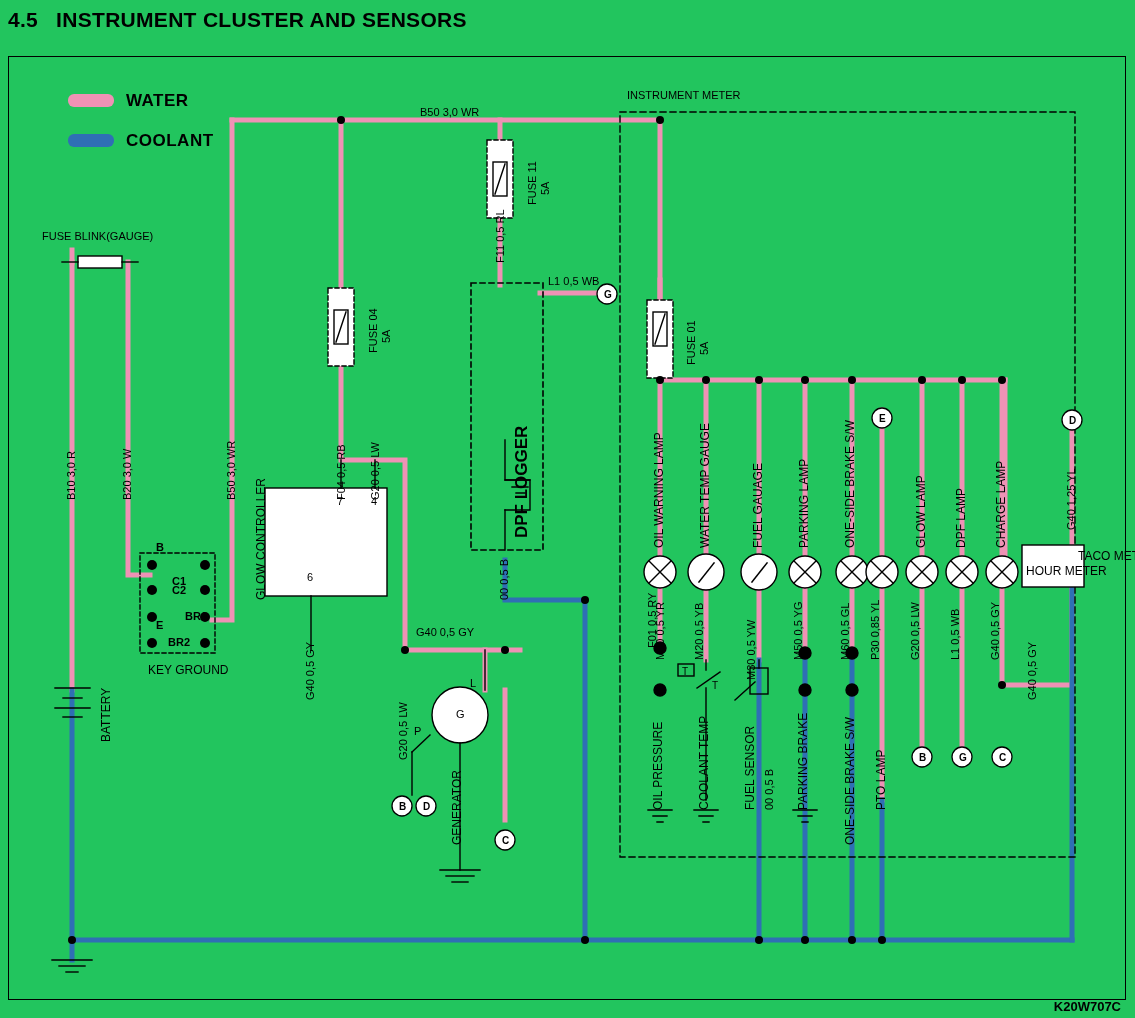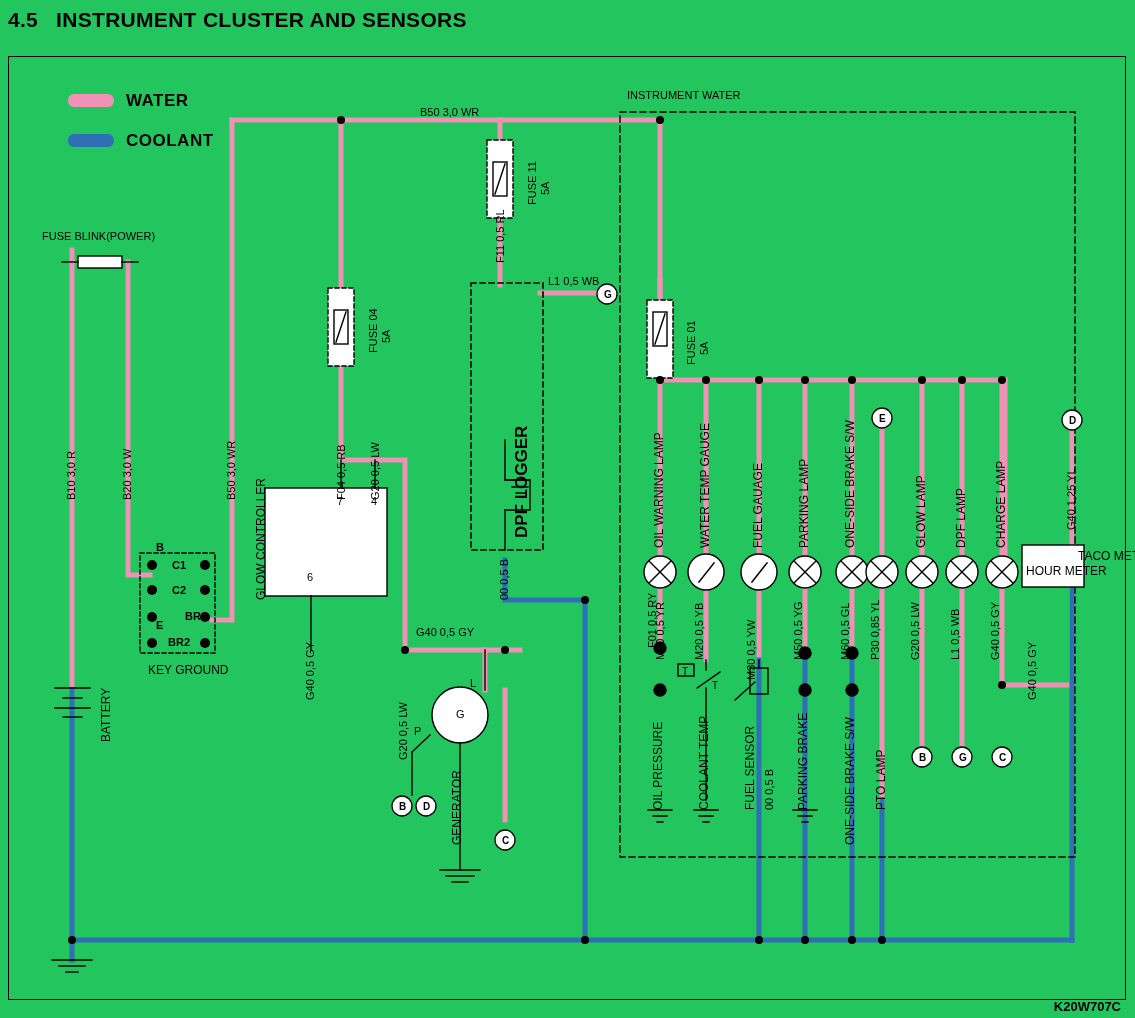--- a/index.html
+++ b/index.html
@@ -296,22 +296,22 @@
 
       <rect x="68" y="94" width="46" height="13" rx="6" fill="#ef92b5"></rect>
       <rect x="68" y="134" width="46" height="13" rx="6" fill="#2f6fb5"></rect>
     </g>
   </svg>
 
   <div class="legend-text" style="left:126px; top:91px;">WATER</div>
   <div class="legend-text" style="left:126px; top:131px;">COOLANT</div>
 
   <div class="lbl" style="left:420px; top:107px;">B50 3,0 WR</div>
-  <div class="lbl" style="left:627px; top:90px;">INSTRUMENT WATER</div>
-  <div class="lbl" style="left:42px; top:231px;">FUSE BLINK(POWER)</div>
+  <div class="lbl" style="left:627px; top:90px;">INSTRUMENT METER</div>
+  <div class="lbl" style="left:42px; top:231px;">FUSE BLINK(GAUGE)</div>
 
   <div class="lbl vert" style="left:527px; top:205px;">FUSE 11</div>
   <div class="lbl vert" style="left:540px; top:195px;">5A</div>
   <div class="lbl vert" style="left:368px; top:353px;">FUSE 04</div>
   <div class="lbl vert" style="left:381px; top:343px;">5A</div>
   <div class="lbl vert" style="left:686px; top:365px;">FUSE 01</div>
   <div class="lbl vert" style="left:699px; top:355px;">5A</div>
 
   <div class="lbl vert" style="left:66px; top:500px;">B10 3,0 R</div>
   <div class="lbl vert" style="left:122px; top:500px;">B20 3,0 W</div>
@@ -325,21 +325,21 @@
   <div class="lbl vert" style="left:398px; top:760px;">G20 0,5 LW</div>
   <div class="lbl" style="left:416px; top:627px;">G40 0,5 GY</div>
 
   <div class="lbl vert" style="left:101px; top:742px; font-size:12px;">BATTERY</div>
   <div class="lbl vert" style="left:256px; top:600px; font-size:12px;">GLOW CONTROLLER</div>
   <div class="lbl" style="left:148px; top:665px; font-size:12px;">KEY GROUND</div>
   <div class="lbl vert" style="left:452px; top:845px; font-size:12px;">GENERATOR</div>
   <div class="lbl vert" style="left:516px; top:538px; font-size:17px; font-weight:bold;">DPF LOGGER</div>
 
   <div class="lbl b" style="left:156px; top:542px;">B</div>
-  <div class="lbl b" style="left:172px; top:560px;">C1</div>
+  <div class="lbl b" style="left:172px; top:576px;">C1</div>
   <div class="lbl b" style="left:172px; top:585px;">C2</div>
   <div class="lbl b" style="left:185px; top:611px;">BR1</div>
   <div class="lbl b" style="left:168px; top:637px;">BR2</div>
   <div class="lbl b" style="left:156px; top:620px;">E</div>
 
   <div class="lbl" style="left:337px; top:496px;">7</div>
   <div class="lbl" style="left:371px; top:496px;">4</div>
   <div class="lbl" style="left:307px; top:572px;">6</div>
 
   <div class="lbl" style="left:456px; top:709px;">G</div>

